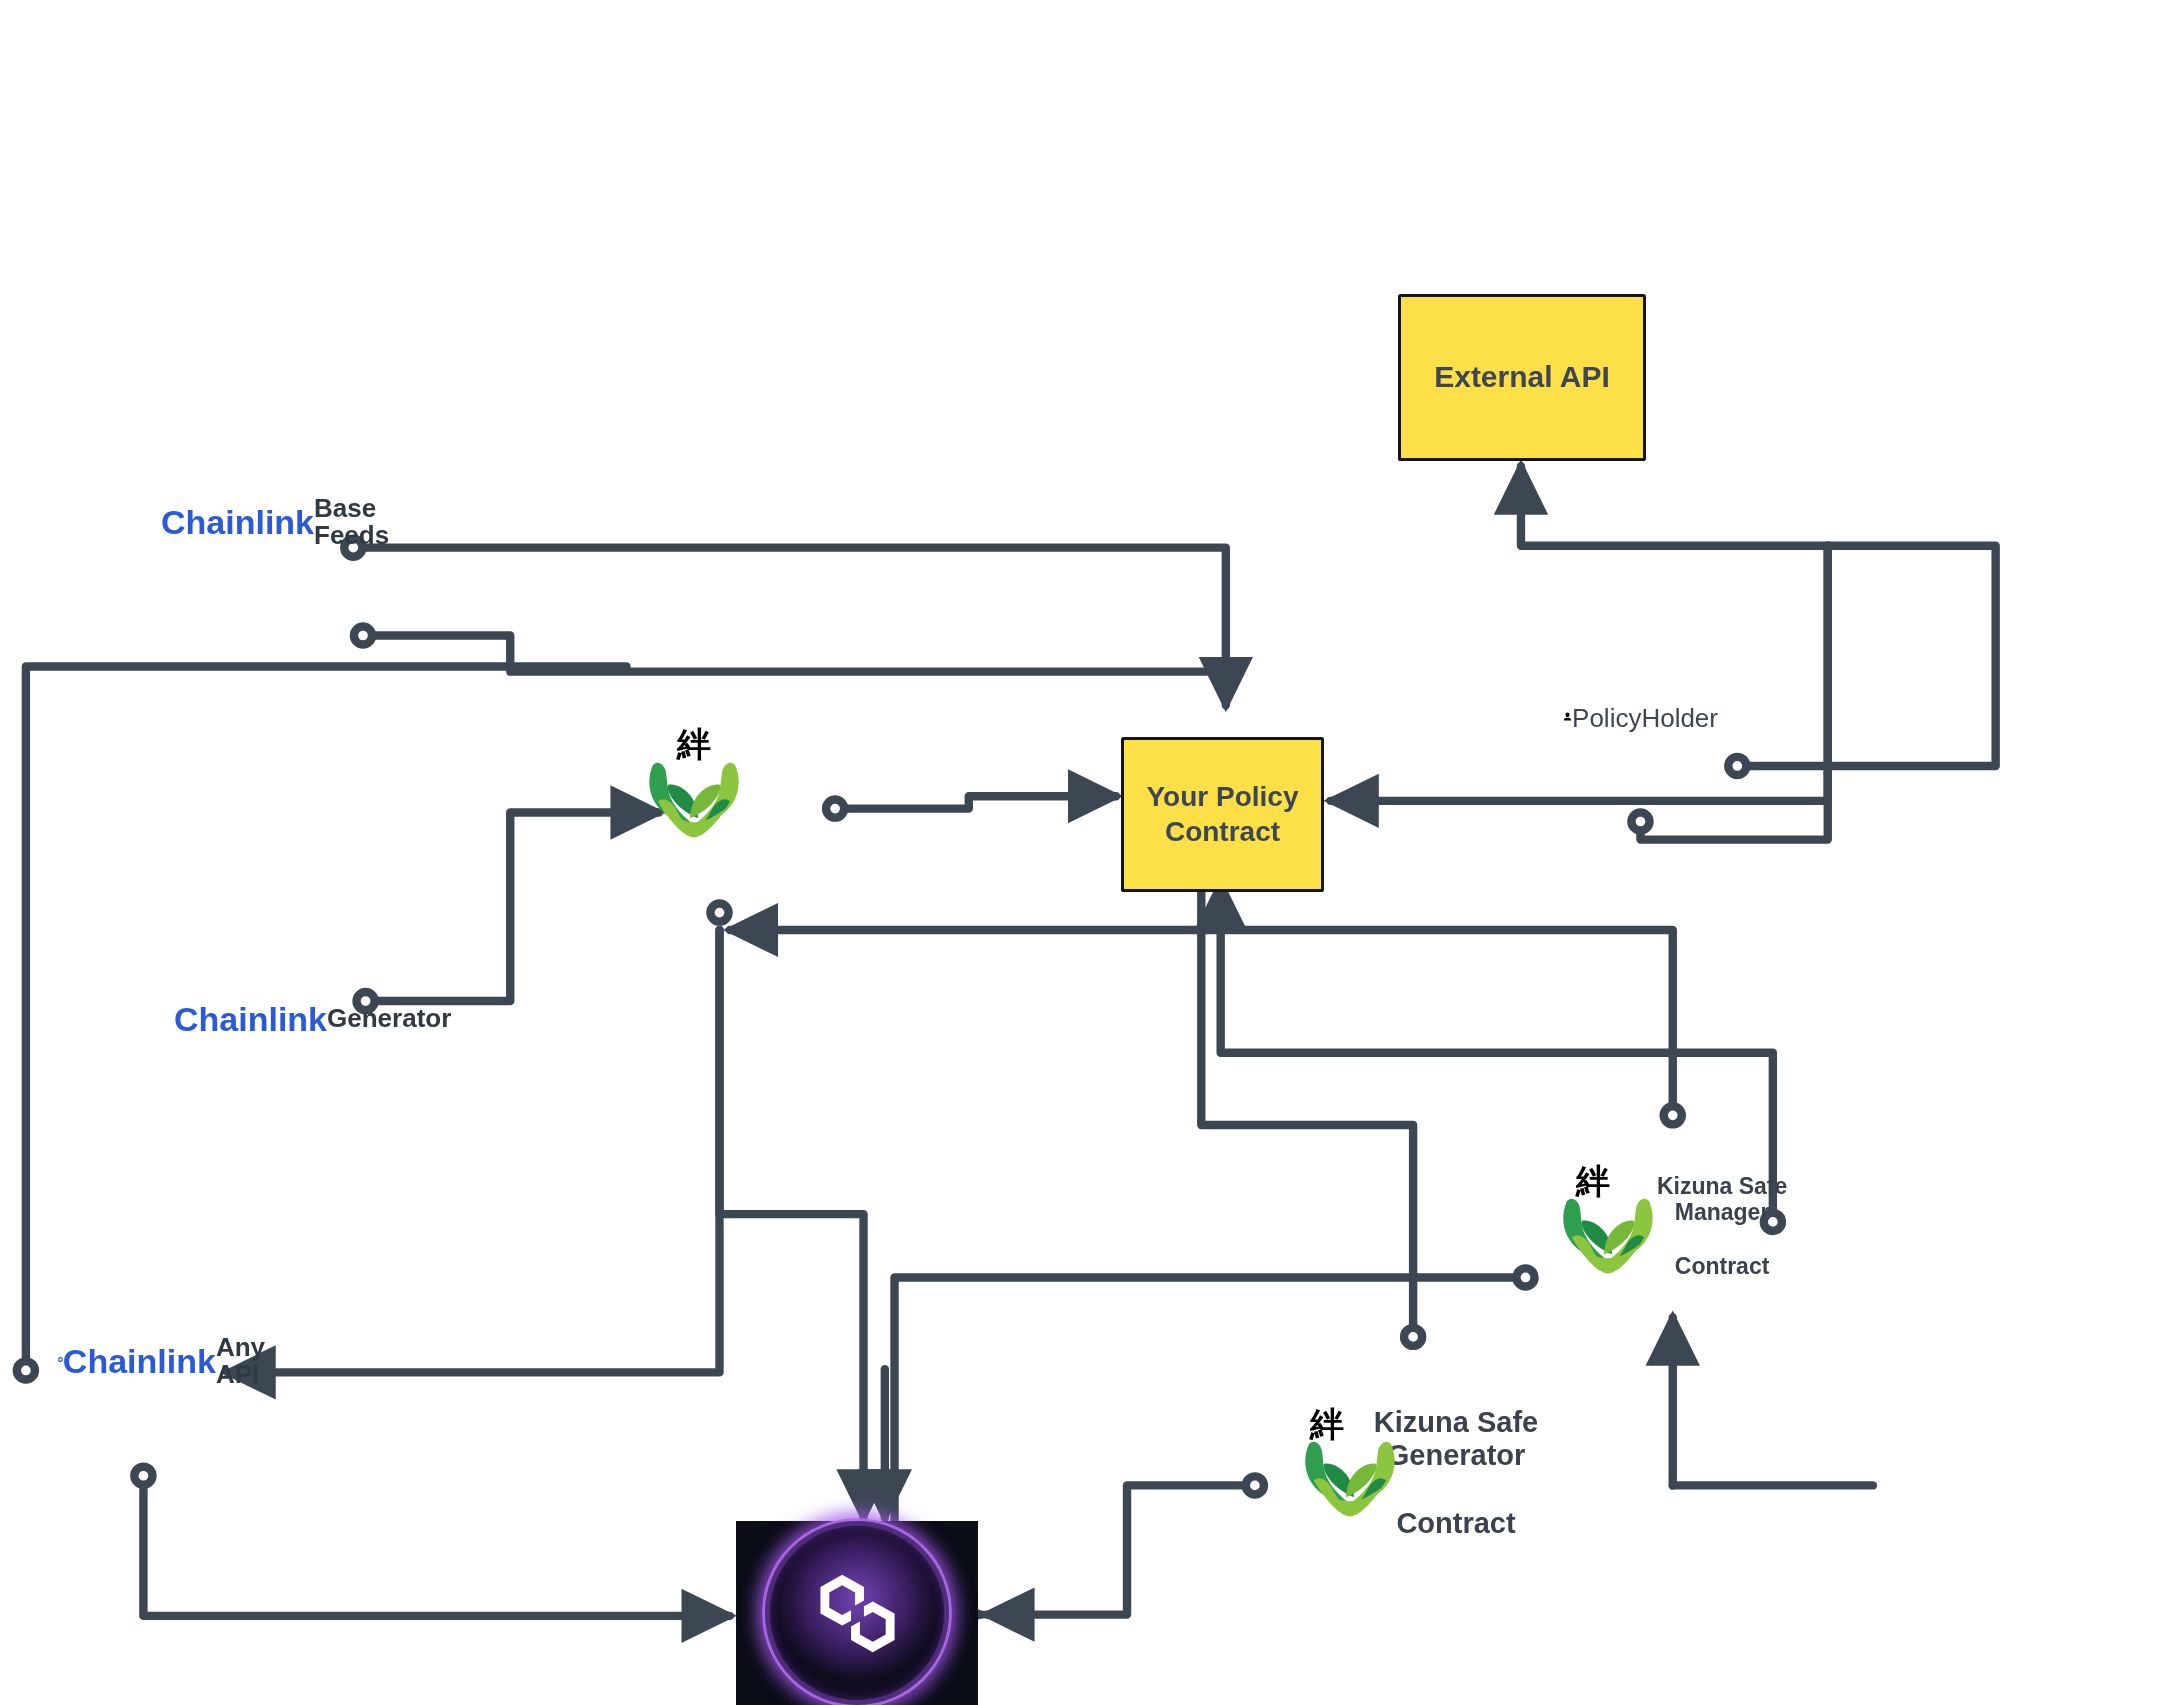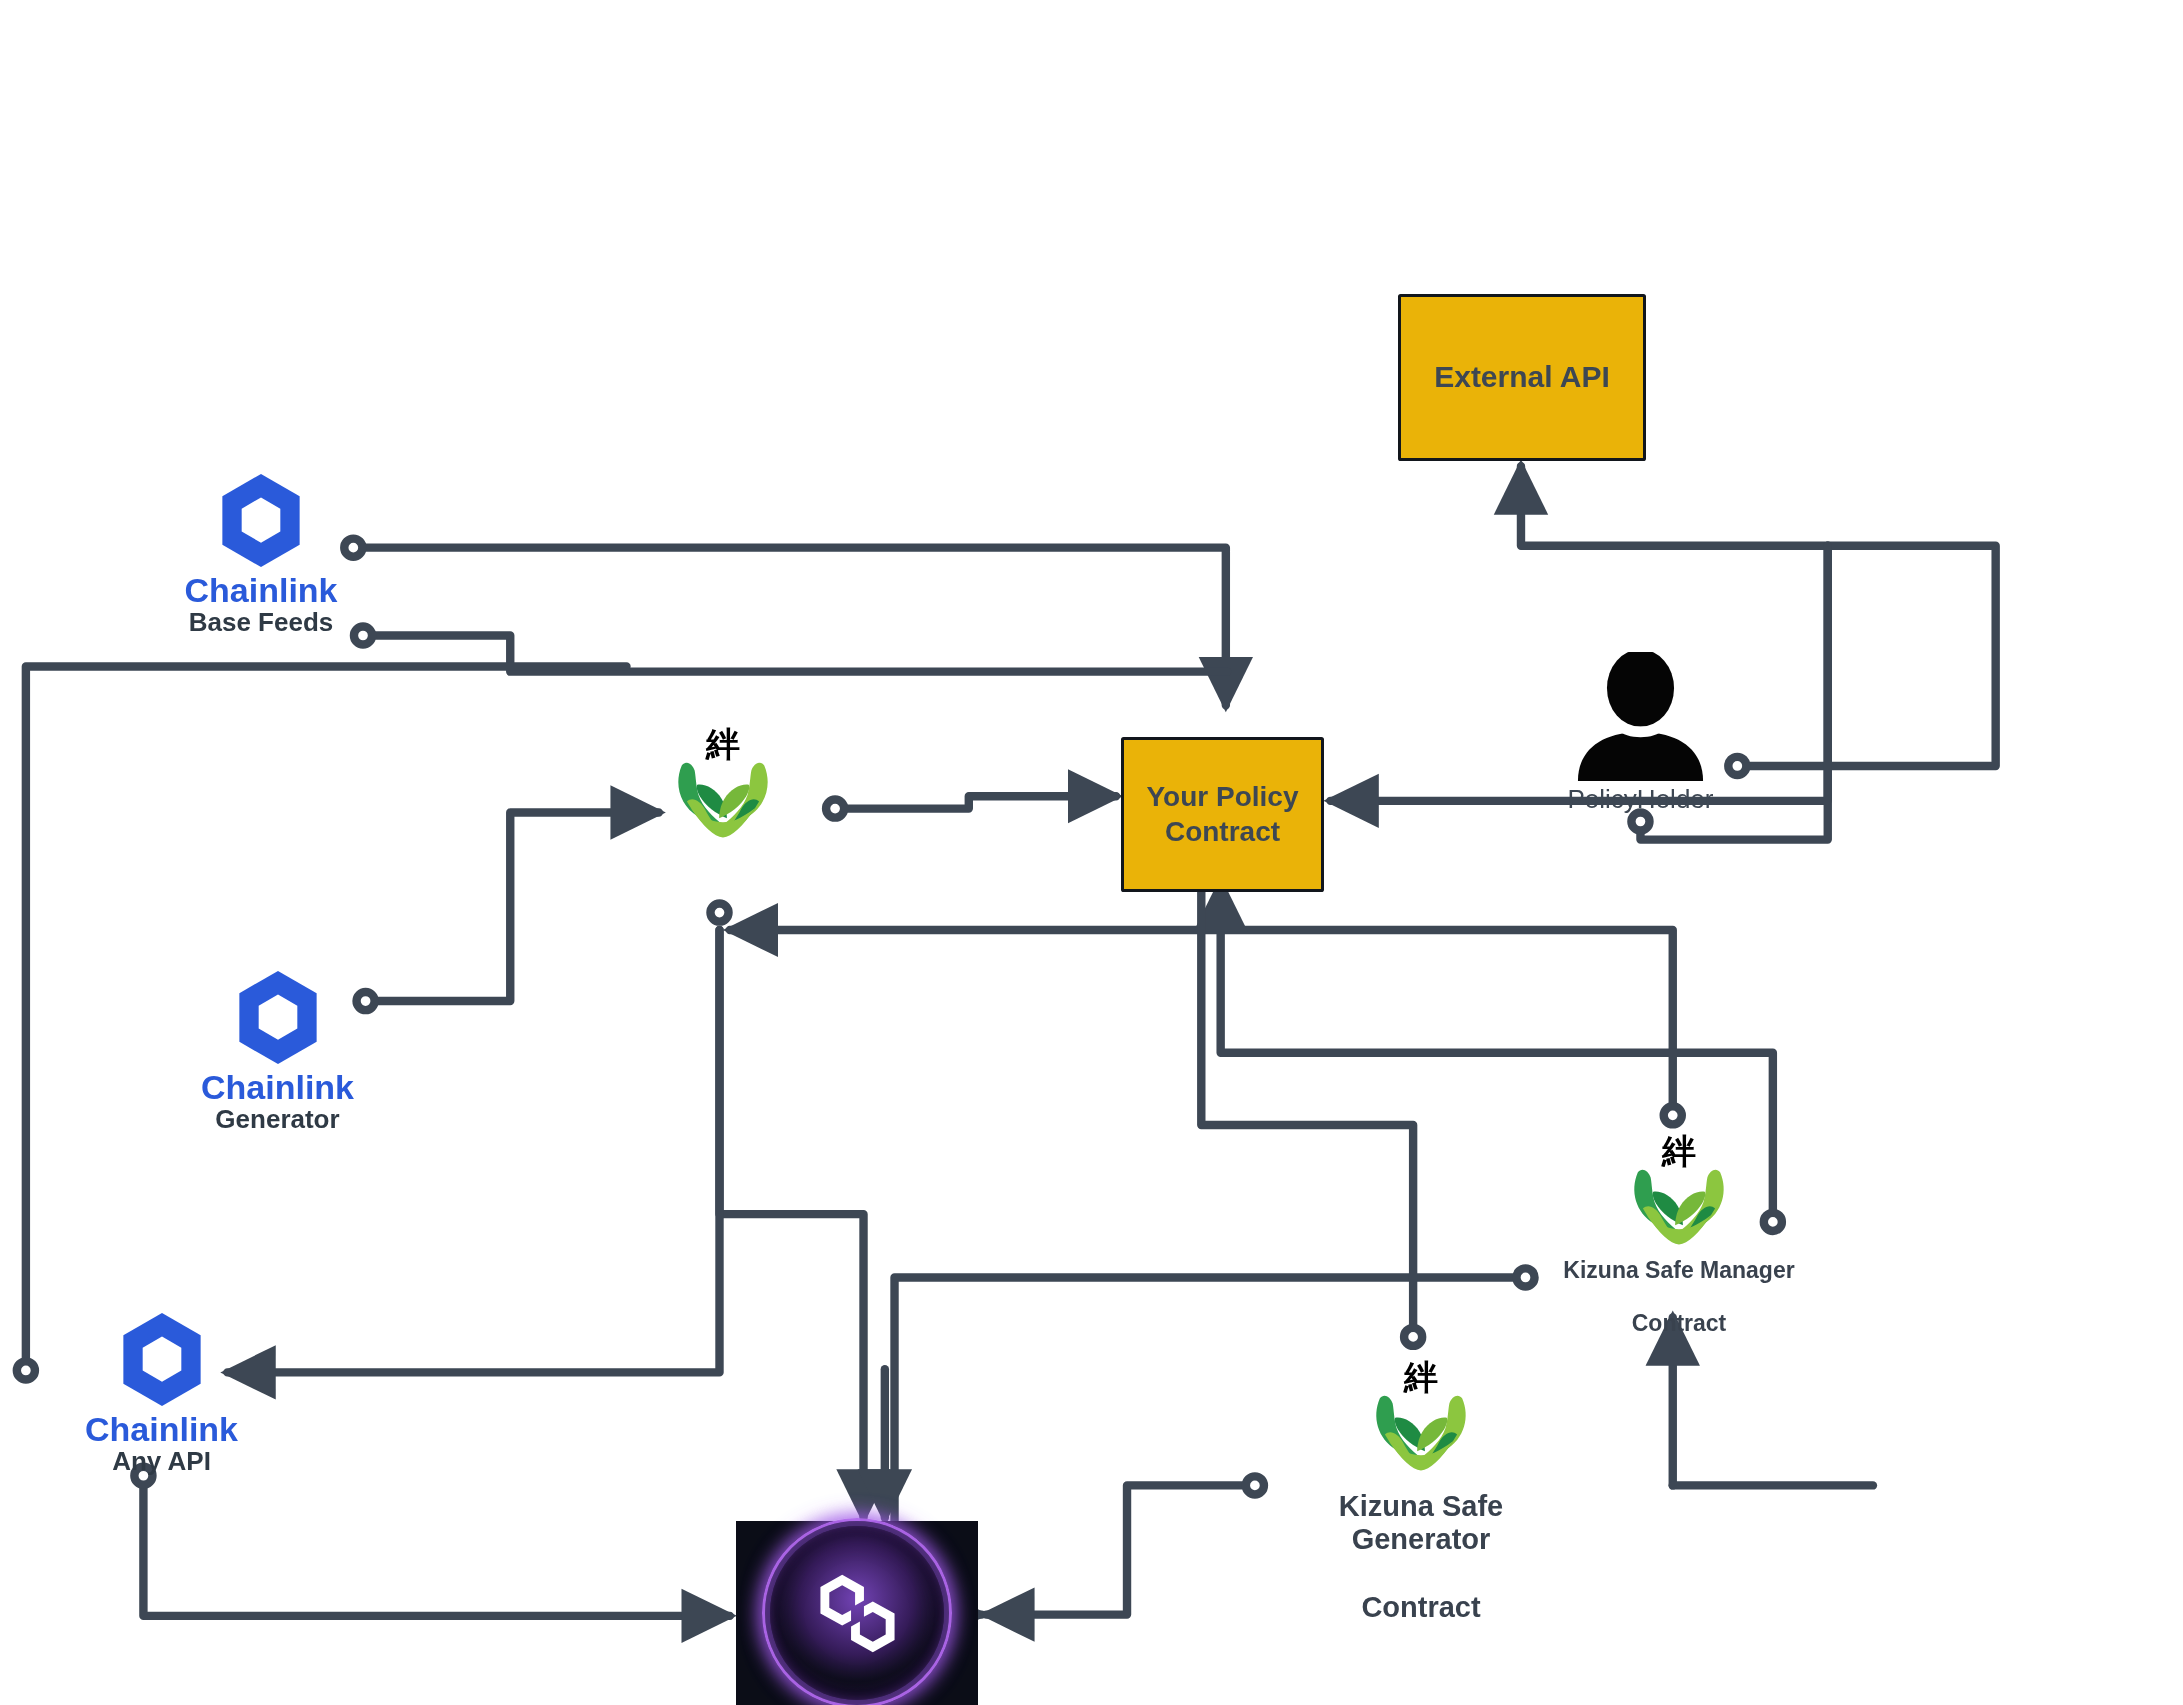--- a/index.html
+++ b/index.html
@@ -5,31 +5,31 @@
 <style>
   html,body{margin:0;padding:0;background:#ffffff;}
   body{
     width:2183px;height:1705px;
     font-family:"Liberation Sans","DejaVu Sans",sans-serif;
     position:relative;overflow:hidden;
   }
   #canvas{position:absolute;inset:0;width:2183px;height:1705px;}
   svg.edges{position:absolute;left:0;top:0;width:2183px;height:1705px;pointer-events:none;}
 
-  .node{position:absolute;display:flex;flex-direction:column;align-items:center;justify-content:flex-start;}
+  .node{position:absolute;display:flex;flex-direction:row;align-items:center;justify-content:flex-start;}
   .node-label{
     text-align:center;color:#39424e;font-weight:bold;line-height:1.16;
     white-space:pre-line;
   }
   .cl-word{color:#2a5ada;font-weight:bold;line-height:1;}
   .cl-sub{color:#2f3a45;font-weight:bold;line-height:1.05;}
 
   
   .rect-box{
-    position:absolute;background:#eab308;border:3.2px solid #12161c;border-radius:2.6px;
+    position:absolute;background:#fde047;border:3.2px solid #12161c;border-radius:2.6px;
     display:flex;align-items:center;justify-content:center;text-align:center;
     color:#3d4753;font-weight:bold;line-height:1.22;
   }
 
   
   .poly-tile{
     position:absolute;background:#0b0d17;
     display:flex;align-items:center;justify-content:center;
   }
   .poly-glow{

